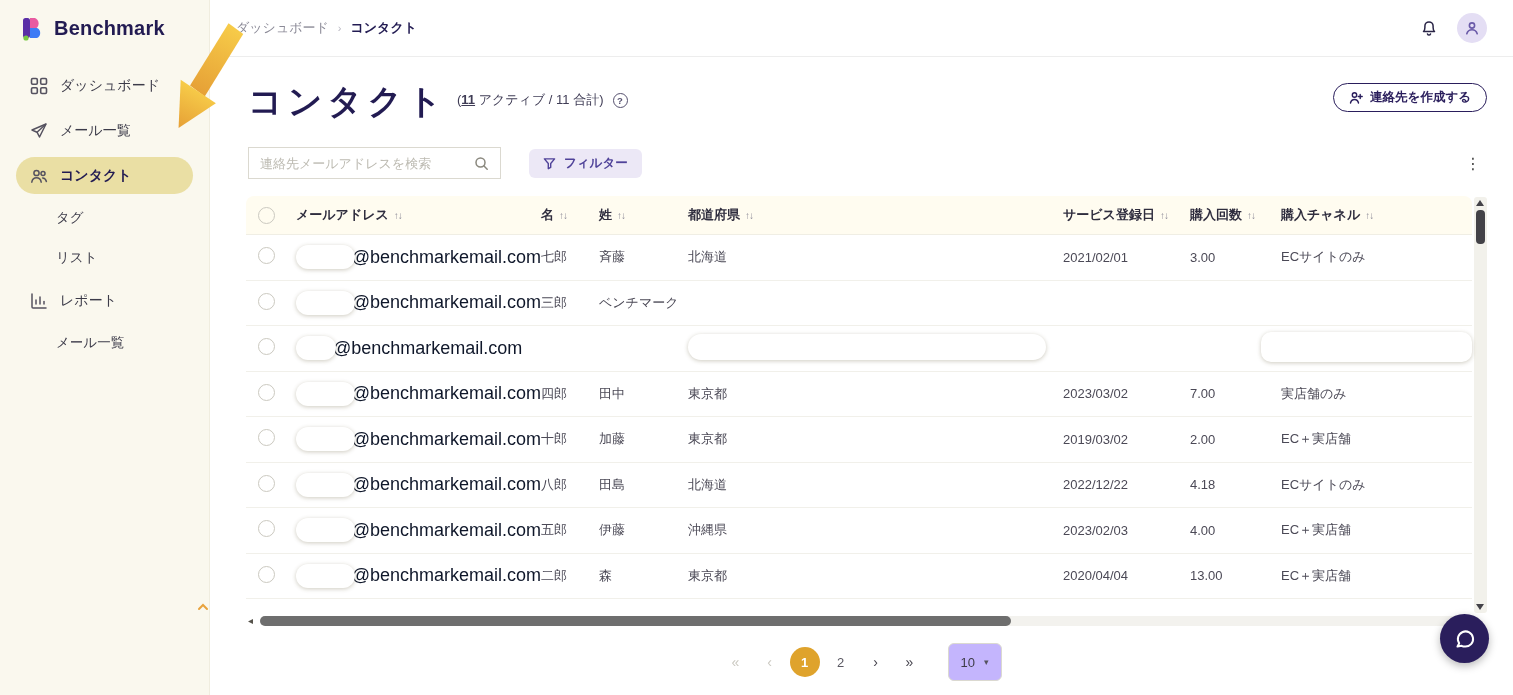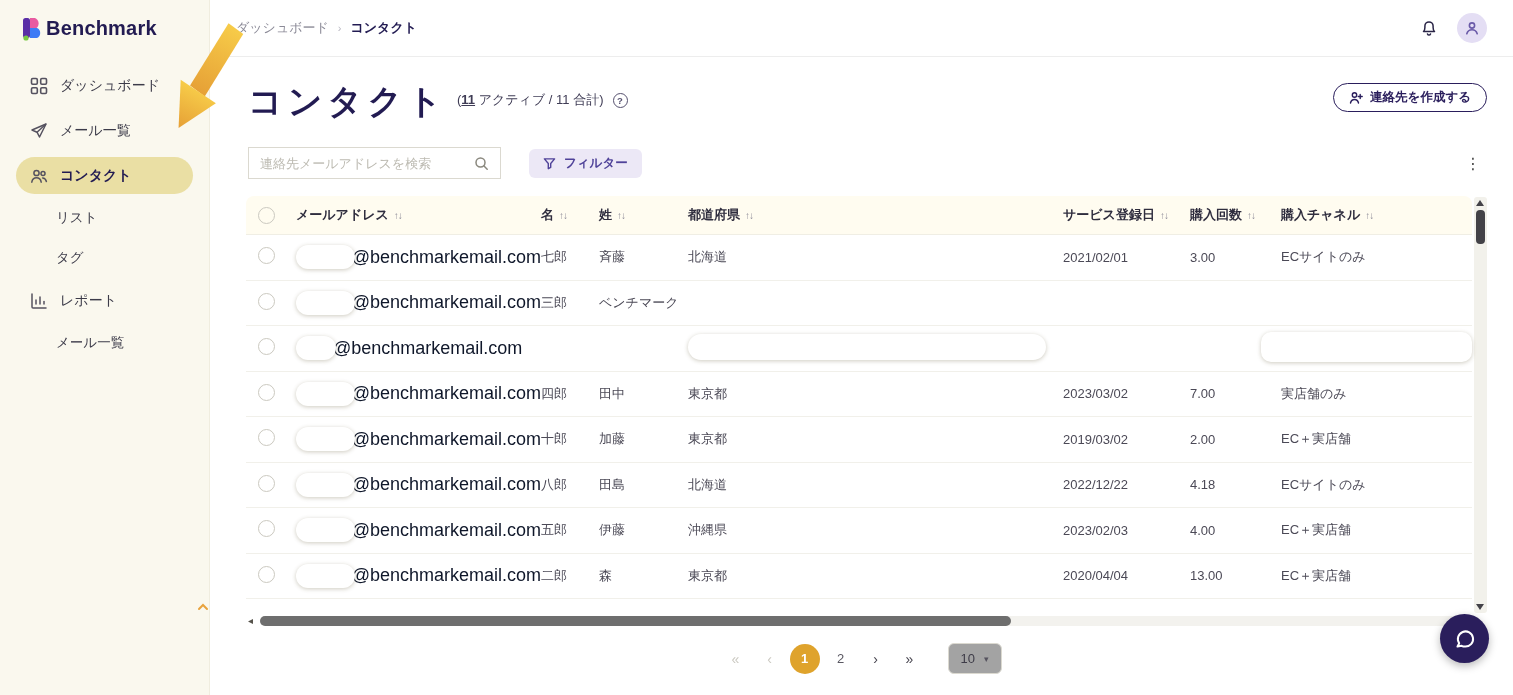--- a/index.html
+++ b/index.html
@@ -2,21 +2,21 @@
 <html><head>
 <meta charset="utf-8">
 <style>
   * { margin:0; padding:0; box-sizing:border-box; }
   html,body { width:1513px; height:695px; }
   body { font-family:"Liberation Sans","DejaVu Sans",sans-serif; background:#fff; overflow:hidden; }
   .page { position:relative; width:1513px; height:695px; background:#fff; }
 
   
   .sidebar { position:absolute; left:0; top:0; width:210px; height:695px; background:#FAF8EE; border-right:1px solid #F0EDDF; display:flex; flex-direction:column; }
-  .logo { display:flex; align-items:center; padding:15px 18px 16px 20px; }
+  .logo { display:flex; align-items:center; gap:8px; padding:15px 18px 16px 20px; }
   .logo-text { font-size:20px; font-weight:700; color:#221B52; letter-spacing:.2px; }
   .nav { padding-top:6px; }
   .nav-item { display:flex; align-items:center; gap:12px; height:45px; padding:0 16px 0 30px; font-size:14px; color:#3C3B49; cursor:pointer; }
   .nav-item .ic { width:18px; height:18px; color:#55525F; flex:0 0 18px; }
   .nav-item.active { background:#EADFA4; margin:4px 16px; padding:0 14px; height:37px; border-radius:20px; color:#221B52; font-weight:700; }
   .nav-item.sub { padding-left:56px; height:40px; font-size:13.5px; }
   .collapse-caret { position:absolute; left:197px; top:597px; }
   .sidebar-footer { margin-top:auto; border-top:1px solid #ECE9DA; height:52px; display:flex; align-items:center; justify-content:center; gap:10px; font-size:13px; font-weight:700; color:#2E2C3A; }
 
   
@@ -75,21 +75,21 @@
   .hscroll .track { flex:1; height:10px; background:#F3F2EE; border-radius:5px; position:relative; }
   .hscroll .hthumb { position:absolute; left:0; top:0; width:62%; height:10px; background:#6E6E6E; border-radius:5px; cursor:pointer; }
 
   
   .pagination { position:absolute; left:0; right:0; top:586px; display:flex; align-items:center; justify-content:center; gap:6px; }
   .pg-nav { width:28px; height:28px; display:flex; align-items:center; justify-content:center; font-size:14px; background:none; border:none; cursor:pointer; }
   .pg-nav.disabled { color:#CBC9C1; }
   .pg-nav.enabled { color:#46444E; }
   .pg-num { width:30px; height:30px; border-radius:50%; display:flex; align-items:center; justify-content:center; font-size:13px; color:#5A5862; background:none; border:none; cursor:pointer; }
   .pg-num.active { background:#DFA32C; color:#fff; font-weight:700; }
-  .page-size { margin-left:18px; height:31px; border:1px solid #DBD9D0; border-radius:6px; display:flex; align-items:center; gap:9px; padding:0 12px; font-size:13px; color:#3E3C48; background:#a3a3a3; cursor:pointer; }
+  .page-size { margin-left:18px; height:38px; border:1px solid #DBD9D0; border-radius:6px; display:flex; align-items:center; gap:9px; padding:0 12px; font-size:13px; color:#3E3C48; background:#c4b5fd; cursor:pointer; }
   .page-size .chev { font-size:9px; color:#55525E; }
 
   
   .chat-fab { position:absolute; right:24px; bottom:32px; width:49px; height:49px; border-radius:50%; background:#2A1E5C; display:flex; align-items:center; justify-content:center; box-shadow:0 3px 8px rgba(0,0,0,.28); cursor:pointer; z-index:8; }
   .annot-arrow { position:absolute; left:176px; top:18px; width:64px; height:122px; transform:rotate(27deg); z-index:6; pointer-events:none; }
 </style>
 </head>
 <body>
 
 <div class="page">
@@ -133,24 +133,24 @@
           <svg width="18" height="18" viewBox="0 0 18 18" fill="none" stroke="currentColor" stroke-width="1.5" stroke-linecap="round">
             <circle cx="6.5" cy="6" r="2.6"></circle>
               <path d="M1.8 15.2c.5-3 2.4-4.4 4.7-4.4s4.2 1.4 4.7 4.4"></path>
             <circle cx="13" cy="6.5" r="2"></circle>
               <path d="M12.6 10.9c2 .1 3.3 1.3 3.8 3.6"></path>
           </svg>
         </span>
         <span>コンタクト</span>
       </div>
       <div class="nav-item sub">
+        <span>タグ</span>
+      </div>
+      <div class="nav-item sub">
         <span>リスト</span>
-      </div>
-      <div class="nav-item sub">
-        <span>タグ</span>
       </div>
       <div class="nav-item">
         <span class="ic">
           <svg width="18" height="18" viewBox="0 0 18 18" fill="none" stroke="currentColor" stroke-width="1.5" stroke-linecap="round">
             <path d="M2 2v13a1 1 0 0 0 1 1h13"></path>
               <path d="M6 12V8"></path>
               <path d="M10 12V5"></path>
               <path d="M14 12V9.5"></path>
           </svg>
         </span>

